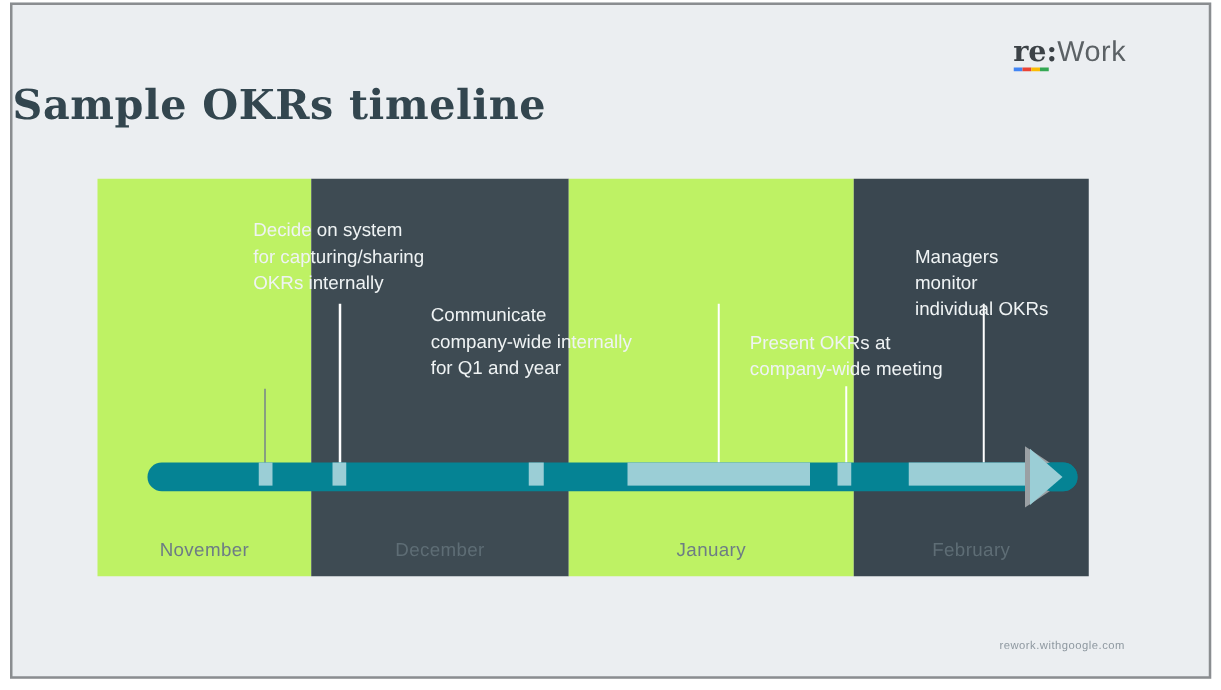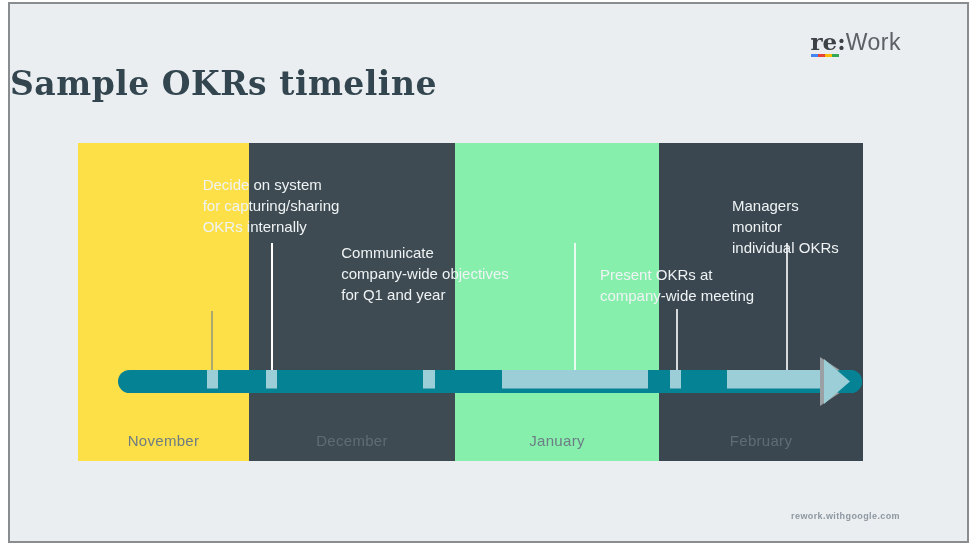--- a/index.html
+++ b/index.html
@@ -17,41 +17,41 @@
            font-size:23px;color:#3c4247;position:relative;display:inline-block;}
   .logo-work{font-family:"Liberation Sans",sans-serif;font-weight:300;
              font-size:23px;color:#5b6165;letter-spacing:.5px;}
   .logo-underline{position:absolute;left:0;top:26px;display:flex;height:3px;width:28px;}
   .logo-underline span{display:block;height:3px;width:7px;}
   .lu-0{background:#4285f4;} .lu-1{background:#ea4335;}
   .lu-2{background:#fbbc04;} .lu-3{background:#34a853;}
 
   .panel{position:absolute;left:68px;top:139px;width:819px;height:318px;display:flex;}
   .col{position:relative;height:318px;}
-  .col-nov{width:171px;background:#fde047;}
+  .col-nov{width:171px;background:#bef264;}
   .col-dec{width:206px;background:#3e4b53;}
-  .col-jan{width:204px;background:#86efac;}
-  .col-feb{width:204px;background:#3a4750;}
+  .col-jan{width:228px;background:#bef264;}
+  .col-feb{width:188px;background:#3a4750;}
   .month-label{position:absolute;bottom:12px;left:0;width:100%;text-align:center;
                font-size:15px;letter-spacing:.3px;}
   .month-dark{color:#6d7c85;}   
   .month-light{color:#5e6d75;}  
 
   .overlay{position:absolute;left:68px;top:139px;width:819px;height:318px;pointer-events:none;}
   .ms{position:absolute;transform:translateX(-50%);white-space:pre-line;text-align:left;
       color:#eff3f4;font-size:15px;line-height:21px;}
   .ms-1{left:133px;top:120px;}
   .ms-2{left:193px;top:31px;}
   .ms-3{left:347px;top:99px;}
   .ms-4{left:497px;top:72px;}
   .ms-5{left:599px;top:121px;}
   .ms-6{left:709px;top:52px;}
 
   .footer{position:absolute;top:507px;right:67px;font-size:9px;color:#8e98a0;
-          letter-spacing:.4px;font-weight:bold;}
+          letter-spacing:.4px;}
 </style>
 </head>
 <body>
 
 <div class="page">
   <div class="slide">
 
     <div class="logo">
       <span class="logo-re">
         <span>re:</span>
@@ -101,21 +101,21 @@
 
         <polygon points="742,214 779,238.5 742,263" fill="#9aa0a4"></polygon>
         <rect x="752" y="227" width="32" height="23" rx="11.5" fill="#058394"></rect>
         <polygon points="746,216 772,238.5 746,261" fill="#9bced6"></polygon>
       </svg>
 
       <div class="ms ms-2">Decide on system
 for capturing/sharing
 OKRs internally</div>
       <div class="ms ms-3">Communicate
-company-wide objectives
+company-wide internally
 for Q1 and year</div>
       <div class="ms ms-5">Present OKRs at
 company-wide meeting</div>
       <div class="ms ms-6">Managers monitor
 individual OKRs</div>
     </div>
 
     <div class="footer">rework.withgoogle.com</div>
 
   </div>

